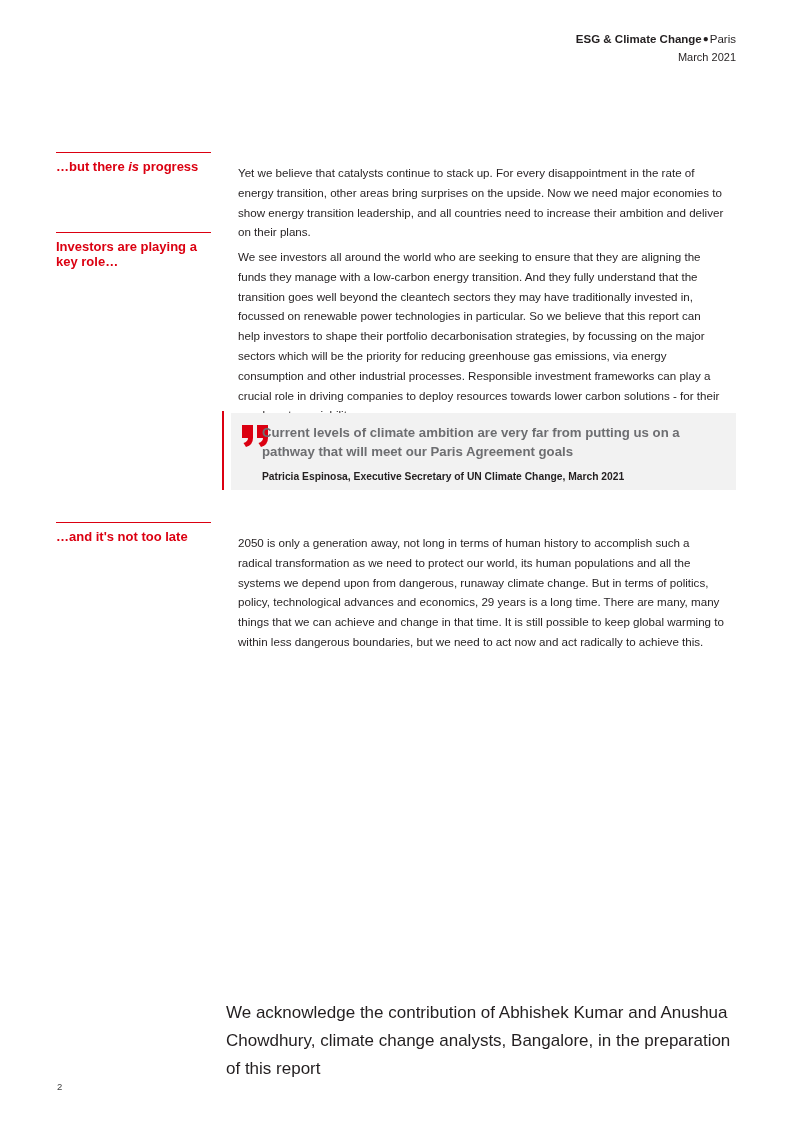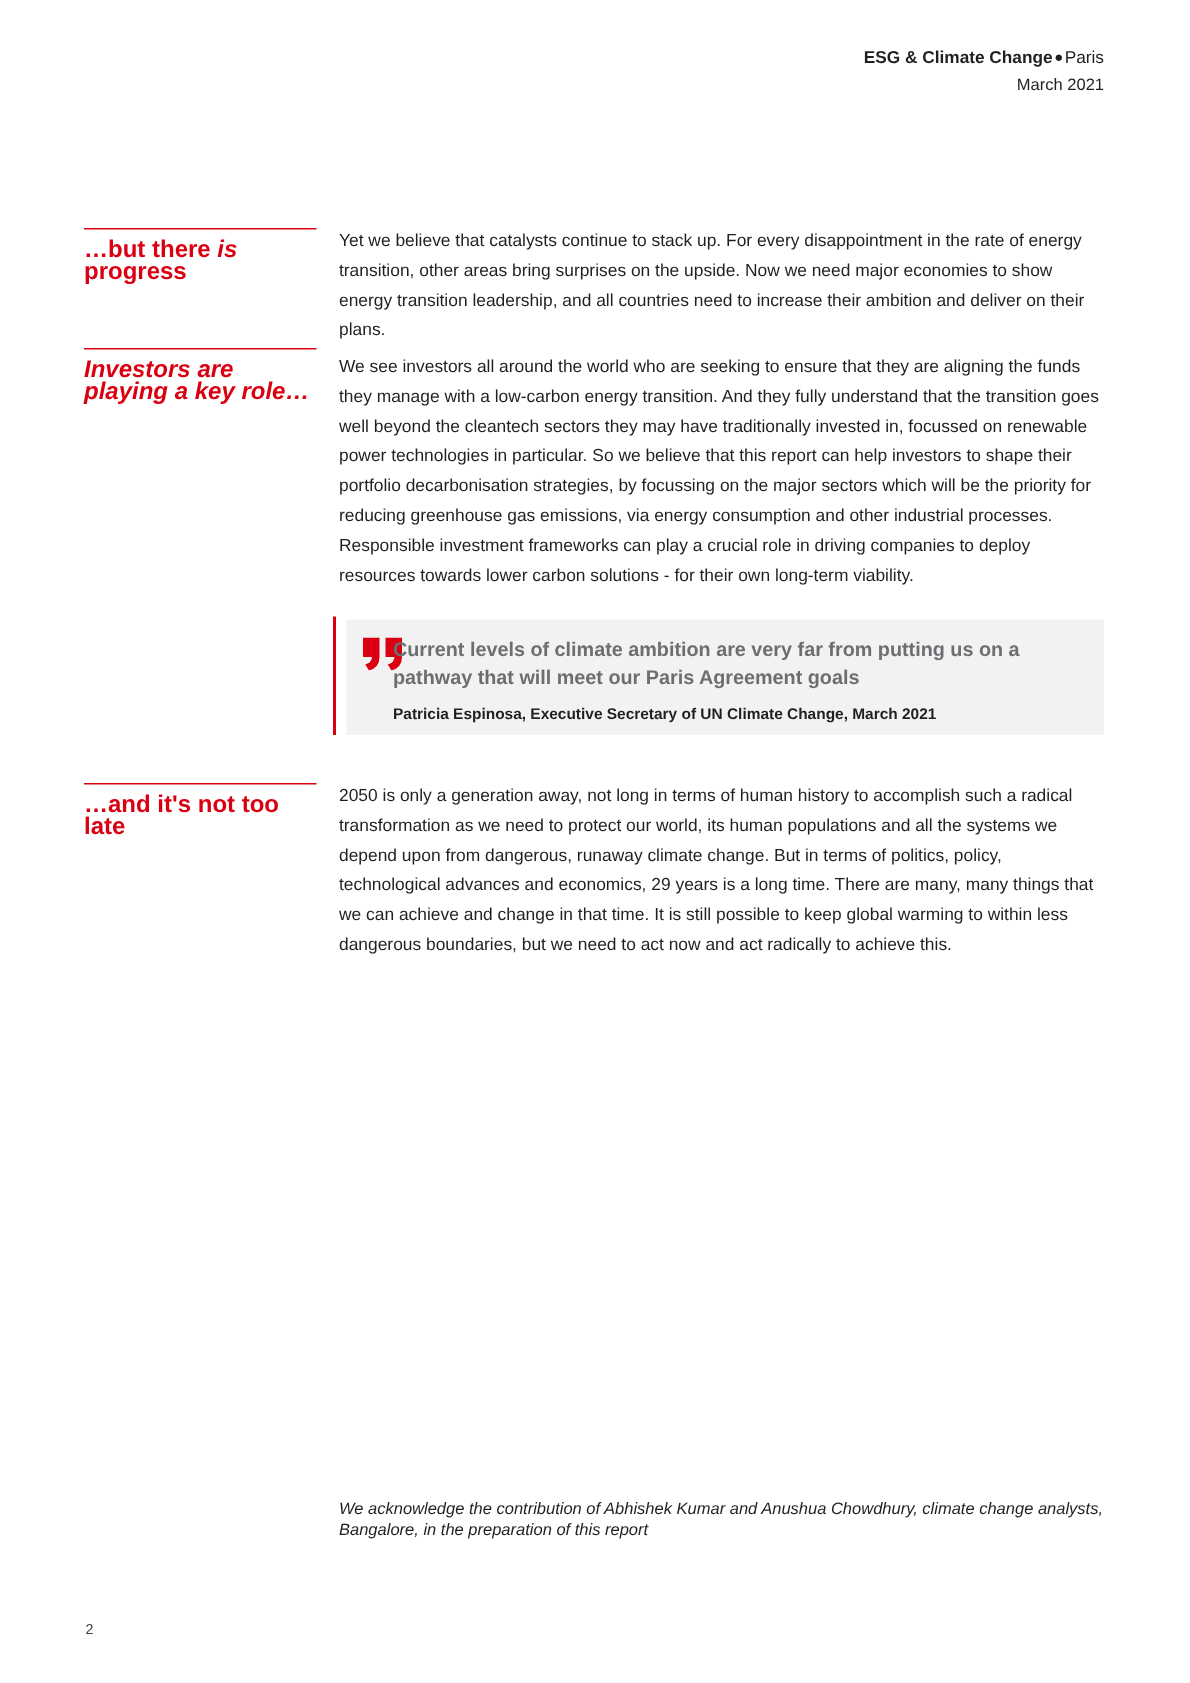--- a/index.html
+++ b/index.html
@@ -77,21 +77,21 @@
     left: 0;
     top: 0;
     width: 793px;
   }
 
   .margin-note {
     position: absolute;
     left: 56px;
     width: 155px;
     color: #db0011;
-    font-size: 16px;
+    font-size: 13px;
     font-weight: bold;
     line-height: 14.5px;
   }
   .margin-note .rule {
     display: block;
     width: 155px;
     height: 1px;
     background: #db0011;
     margin-bottom: 7px;
   }
@@ -105,21 +105,21 @@
   .body-col {
     position: absolute;
     left: 226px;
     width: 510px;
   }
   .body-par {
     font-size: 11.6px;
     line-height: 19.8px;
     color: #231f20;
     text-align: left;
-    margin: 0;
+    margin: 12px;
   }
 
   
   .pullquote {
     position: absolute;
     left: 222px;
     top: 411px;
     width: 514px;
     height: 79px;
   }
@@ -166,23 +166,22 @@
     margin: 9px 0 0 0;
     line-height: 14px;
   }
 
   
   .ack {
     position: absolute;
     left: 226px;
     top: 999px;
     width: 510px;
-    font-size: 11px;
-    font-style: italic;
-    line-height: 14px;
+    font-size: 17px;
+    line-height: 28px;
     color: #231f20;
   }
 
   
   .page-number {
     position: absolute;
     left: 57px;
     top: 1081px;
     font-size: 9.5px;
     color: #404040;
@@ -203,21 +202,21 @@
 
 </div>
 
 <div class="content">
 
   <div class="margin-note" style="top:152px;">
     <span class="rule"></span>
     <span class="note-text"><span>…but there </span><em>is</em><span> progress</span></span>
   </div>
 
-  <div class="margin-note" style="top:232px;font-style:italic;">
+  <div class="margin-note" style="top:232px;">
     <span class="rule"></span>
     <span class="note-text">Investors are playing a key role…</span>
   </div>
 
   <div class="margin-note" style="top:522px;">
     <span class="rule"></span>
     <span class="note-text">…and it's not too late</span>
   </div>
 
   <div class="body-col" style="top:151px;">

